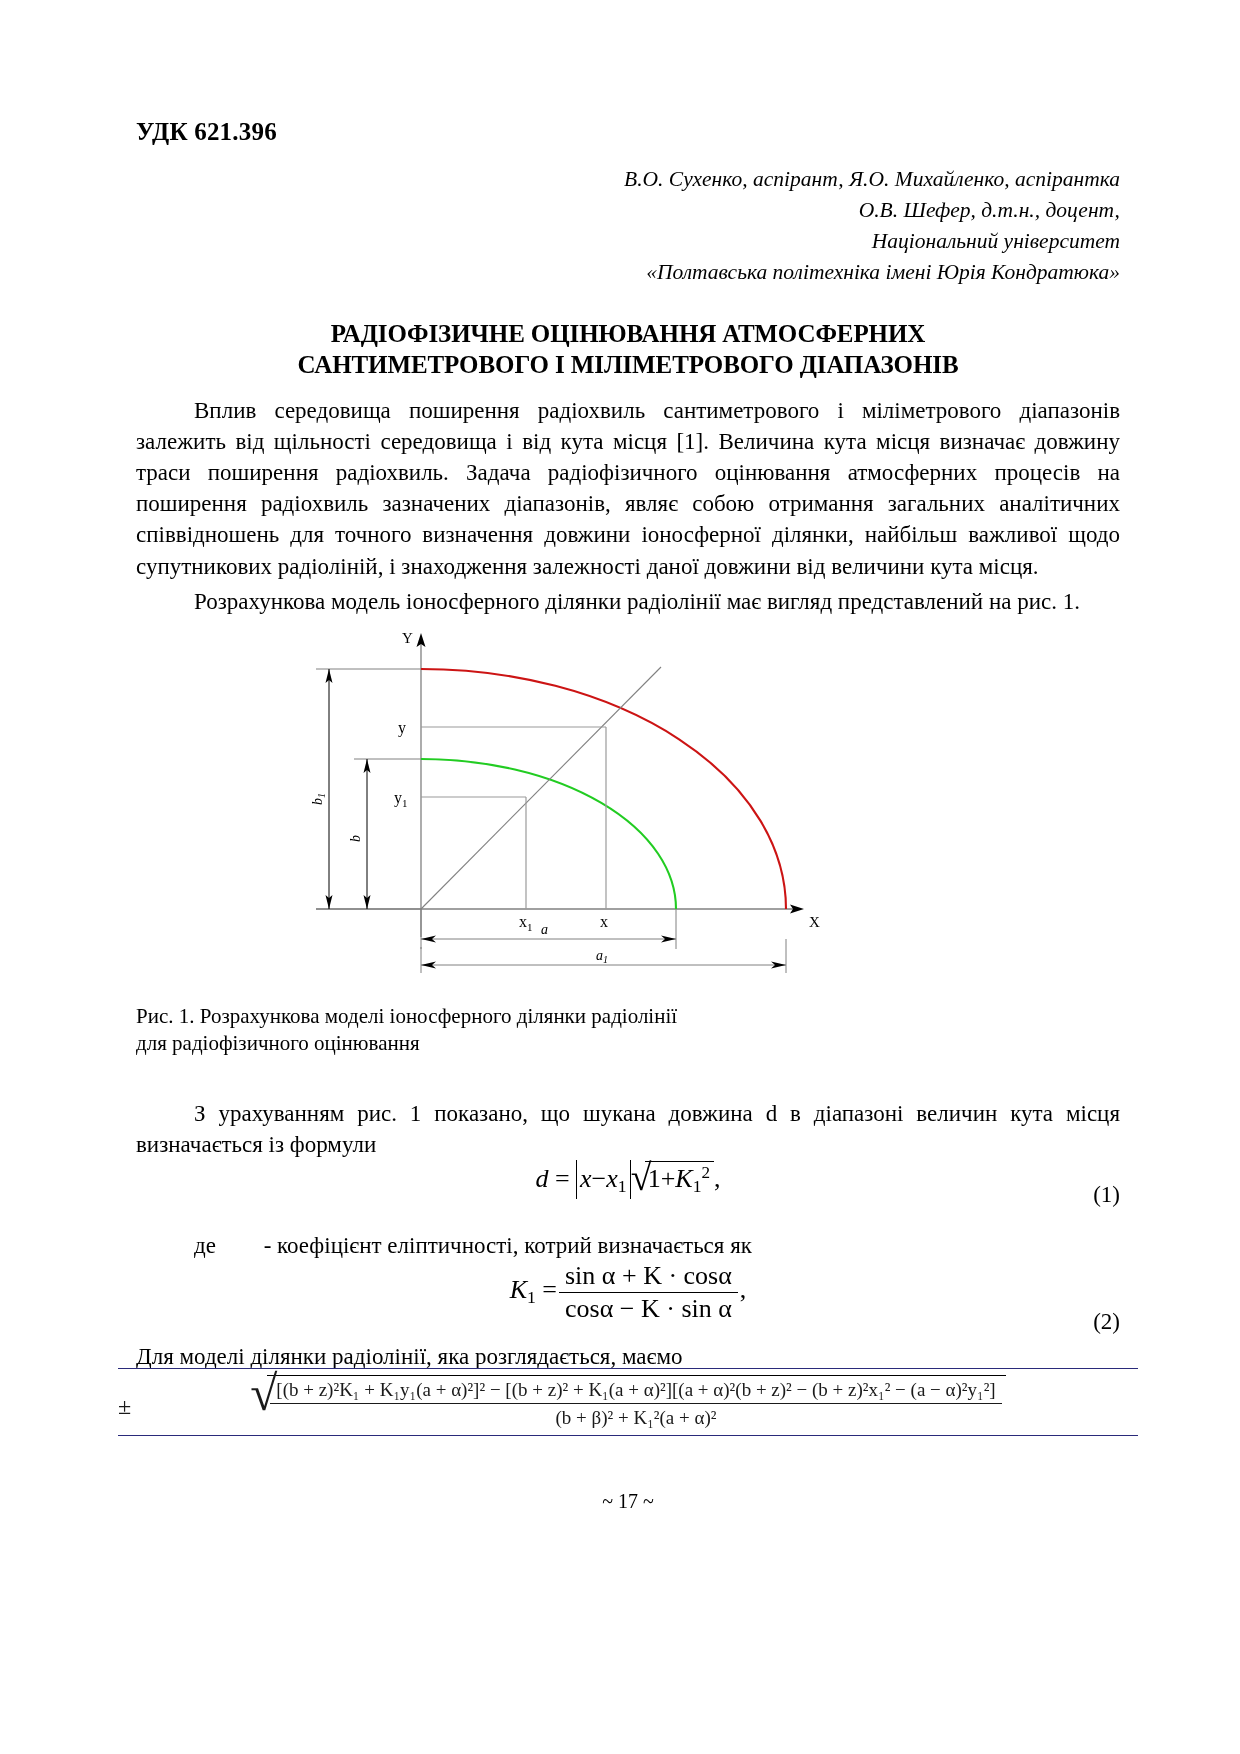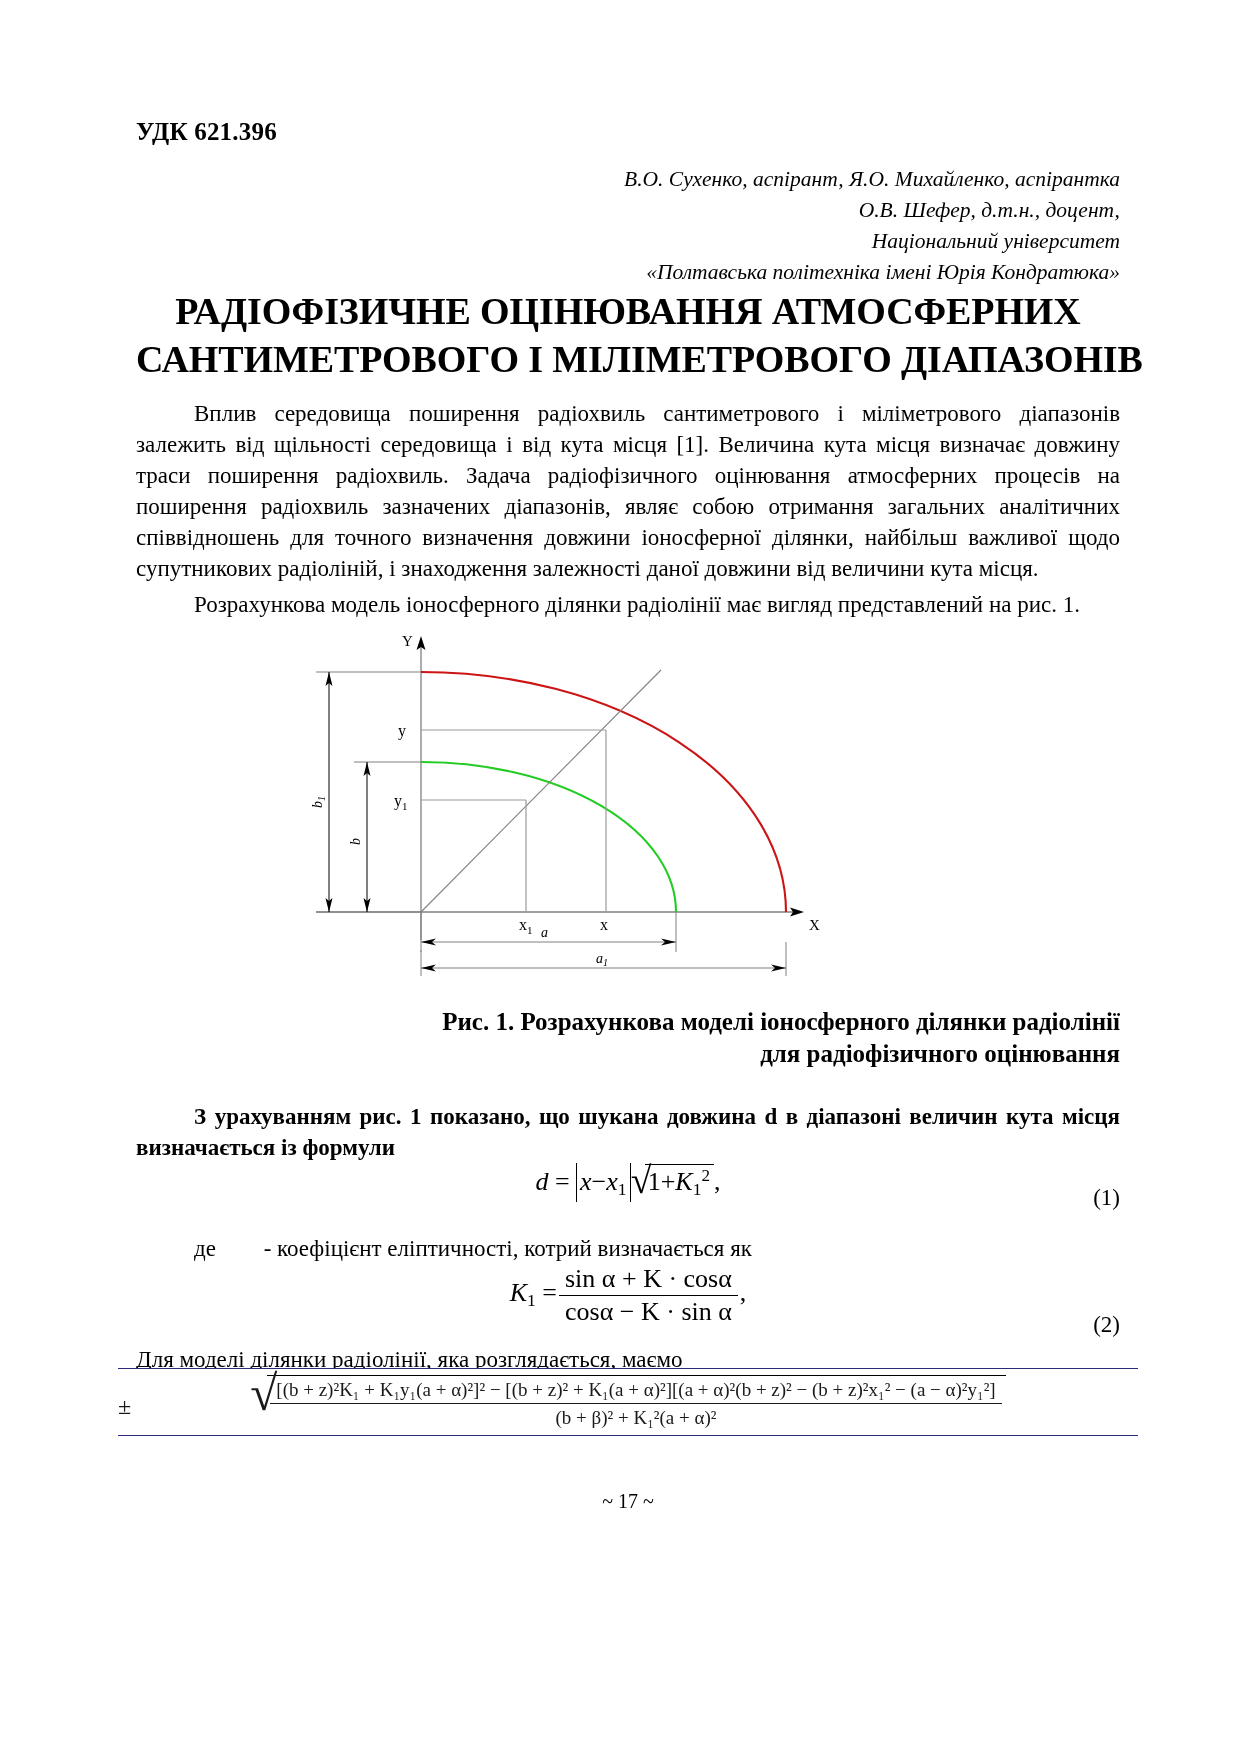--- a/index.html
+++ b/index.html
@@ -40,22 +40,23 @@
     font-style: italic;
     font-size: 21.5px;
     line-height: 1.44;
   }
   .byline div { white-space: nowrap; }
 
   
   .title {
     text-align: center;
     font-weight: bold;
-    font-size: 38px;
+    font-size: 25px;
     line-height: 1.26;
+    margin-top: 30px;
     letter-spacing: -0.1px;
   }
   .title div { white-space: nowrap; }
 
   
   p.body-par {
     font-size: 23px;
     line-height: 1.355;
     text-align: justify;
     text-indent: 58px;
@@ -67,23 +68,23 @@
   
   .figure-wrap {
     position: relative;
     width: 984px;
     height: 330px;
     margin-top: 10px;
   }
   .figure-wrap svg { display: block; }
 
   .fig-caption {
-    text-align: right;
-    font-weight: bold;
-    font-size: 25px;
+    text-align: left;
+    font-weight: normal;
+    font-size: 21px;
     line-height: 1.3;
     margin-top: 2px;
   }
   .fig-caption div { white-space: nowrap; }
 
   
   .math-row {
     position: relative;
     width: 100%;
     margin-top: 0;
@@ -259,21 +260,21 @@
         <polygon points="650,26 635,22.5 639,26 635,29.5" fill="#000"></polygon>
         <text x="460" y="21" font-family="Liberation Serif, serif" font-size="14" font-style="italic" fill="#000">a<tspan font-size="10" dy="3">1</tspan></text>
       </svg>
     </div>
 
     <div class="fig-caption" style="margin-top:46px;">
       <div>Рис. 1. Розрахункова моделі іоносферного ділянки радіолінії</div>
       <div>для радіофізичного оцінювання</div>
     </div>
 
-    <p class="body-par" style="margin-top:30px;font-weight:bold;">З урахуванням рис. 1 показано, що шукана довжина d в діапазоні величин кута місця визначається із формули</p>
+    <p class="body-par" style="margin-top:40px;">З урахуванням рис. 1 показано, що шукана довжина d в діапазоні величин кута місця визначається із формули</p>
 
     <div class="math-row">
       <div class="math-center">
         <span class="mi">d</span>
         <span>=</span>
         <span class="absbar"><span class="mi">x</span><span>−</span><span class="mi">x</span><sub>1</sub></span><span class="sqrt"><span class="rad">√</span><span class="radicand"><span>1</span><span>+</span><span class="mi">K</span><sub>1</sub><sup>2</sup></span></span><span>,</span>
       </div>
       <span class="eqnum">(1)</span>
     </div>
 

